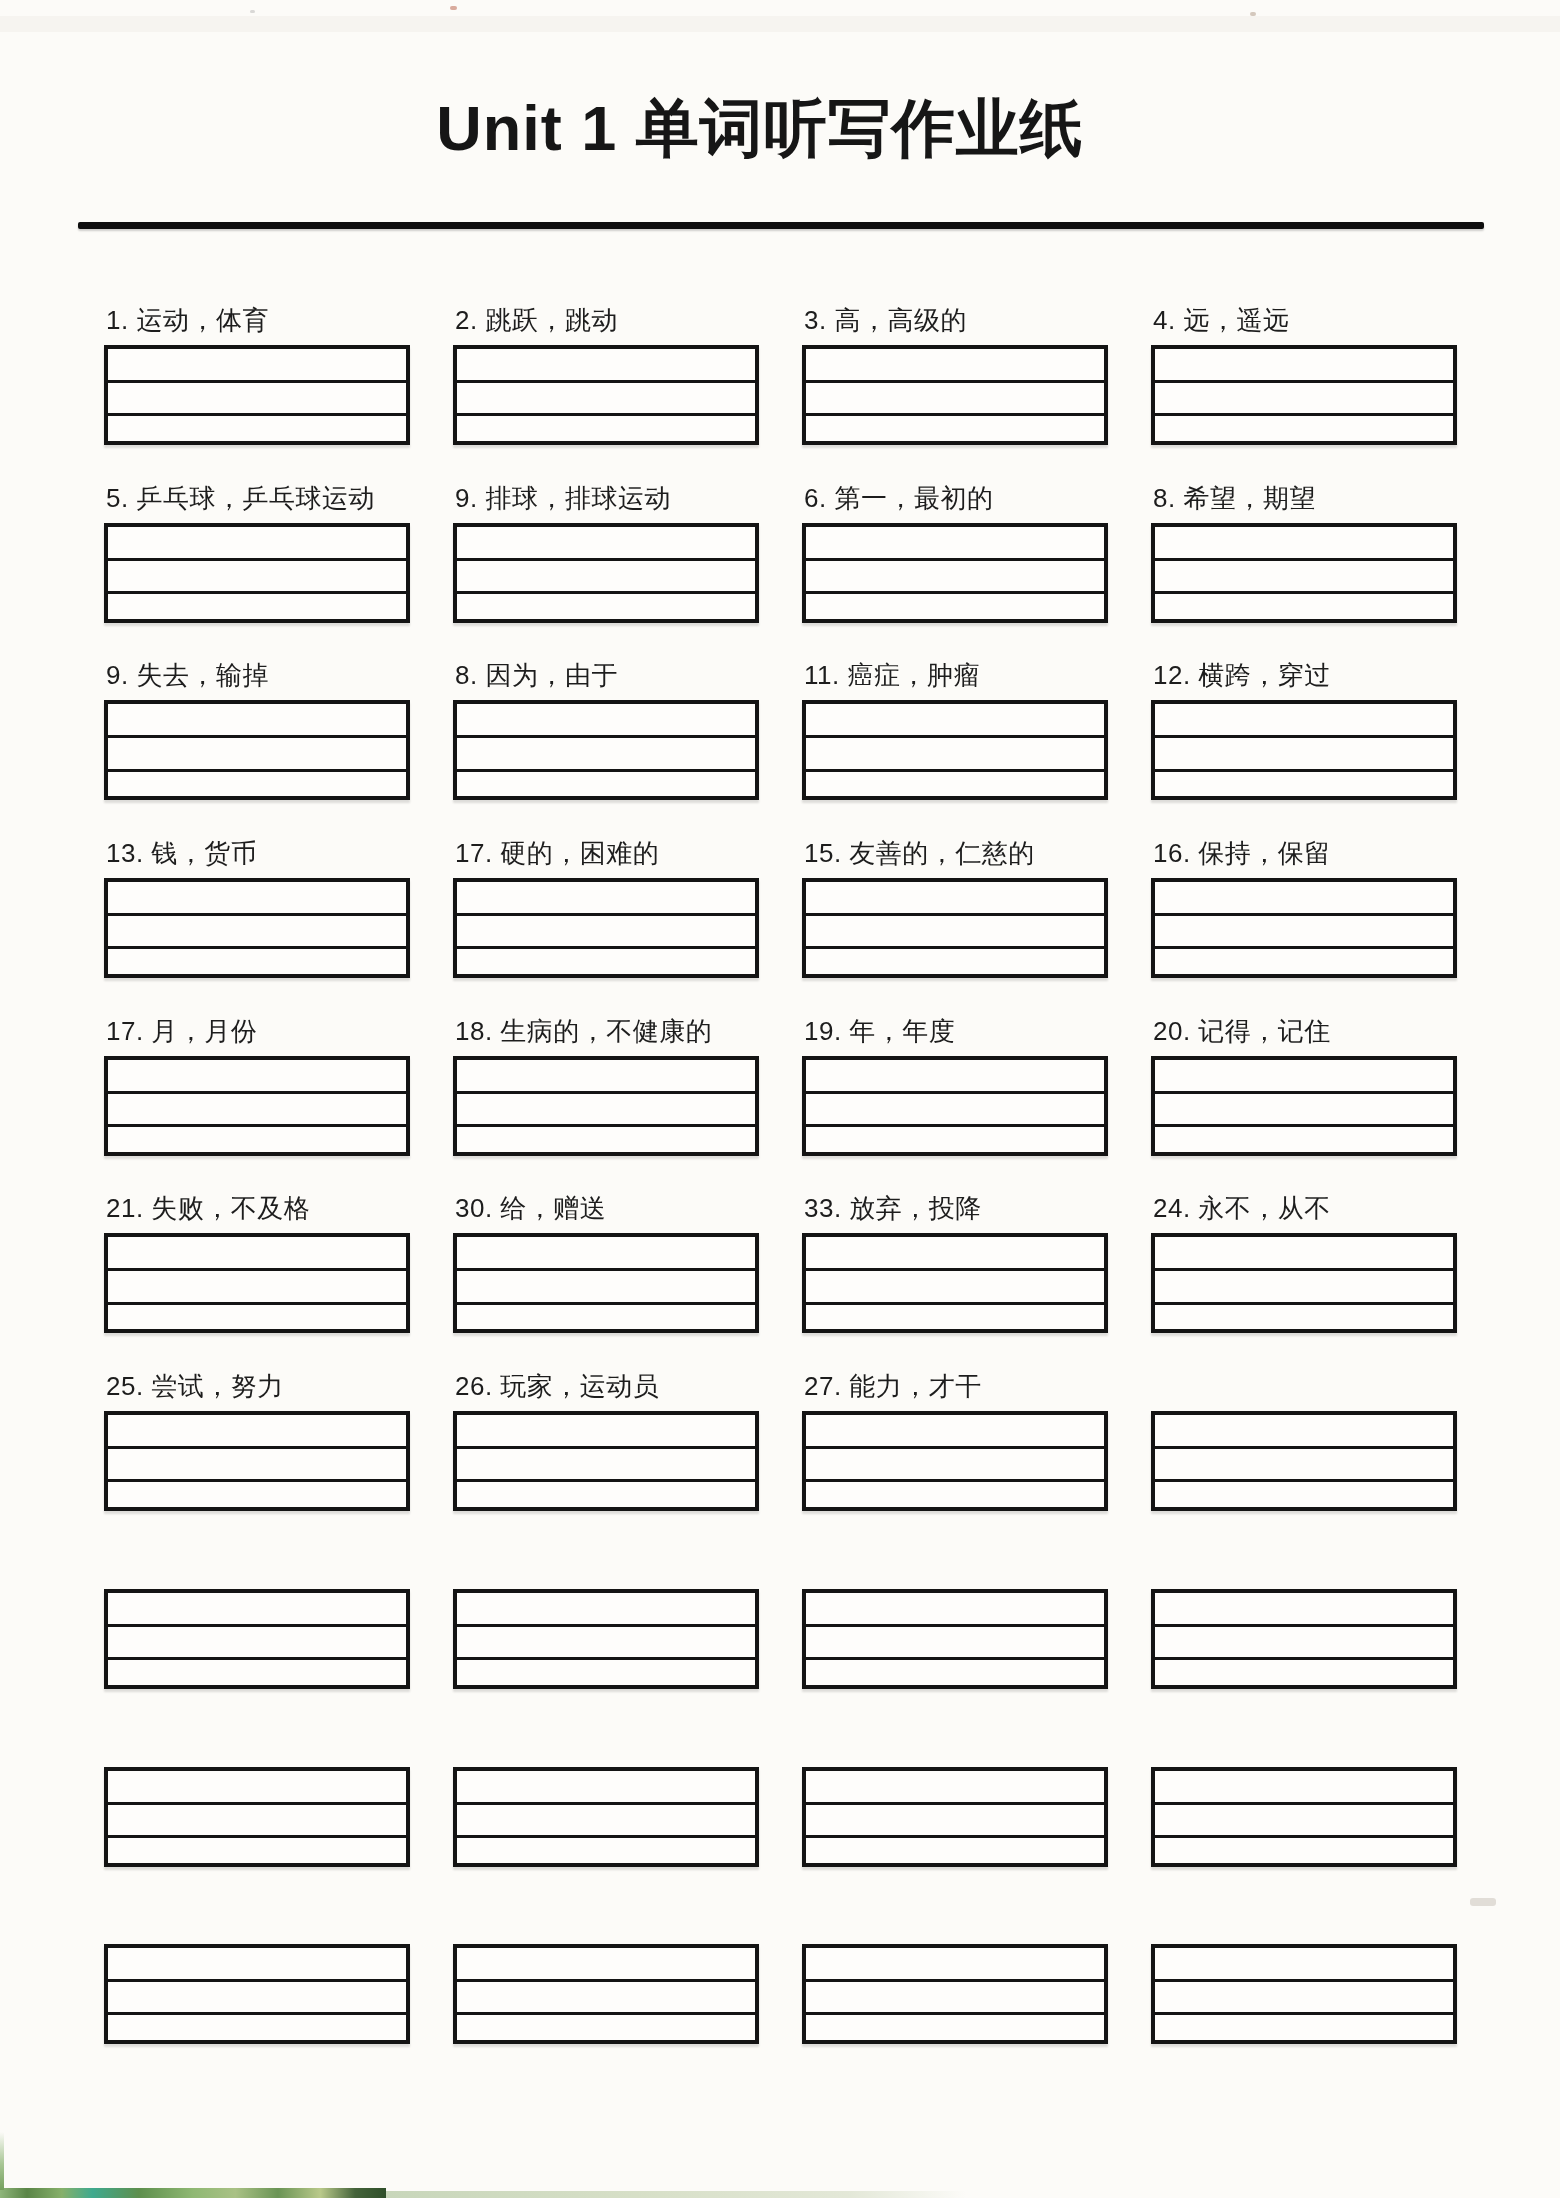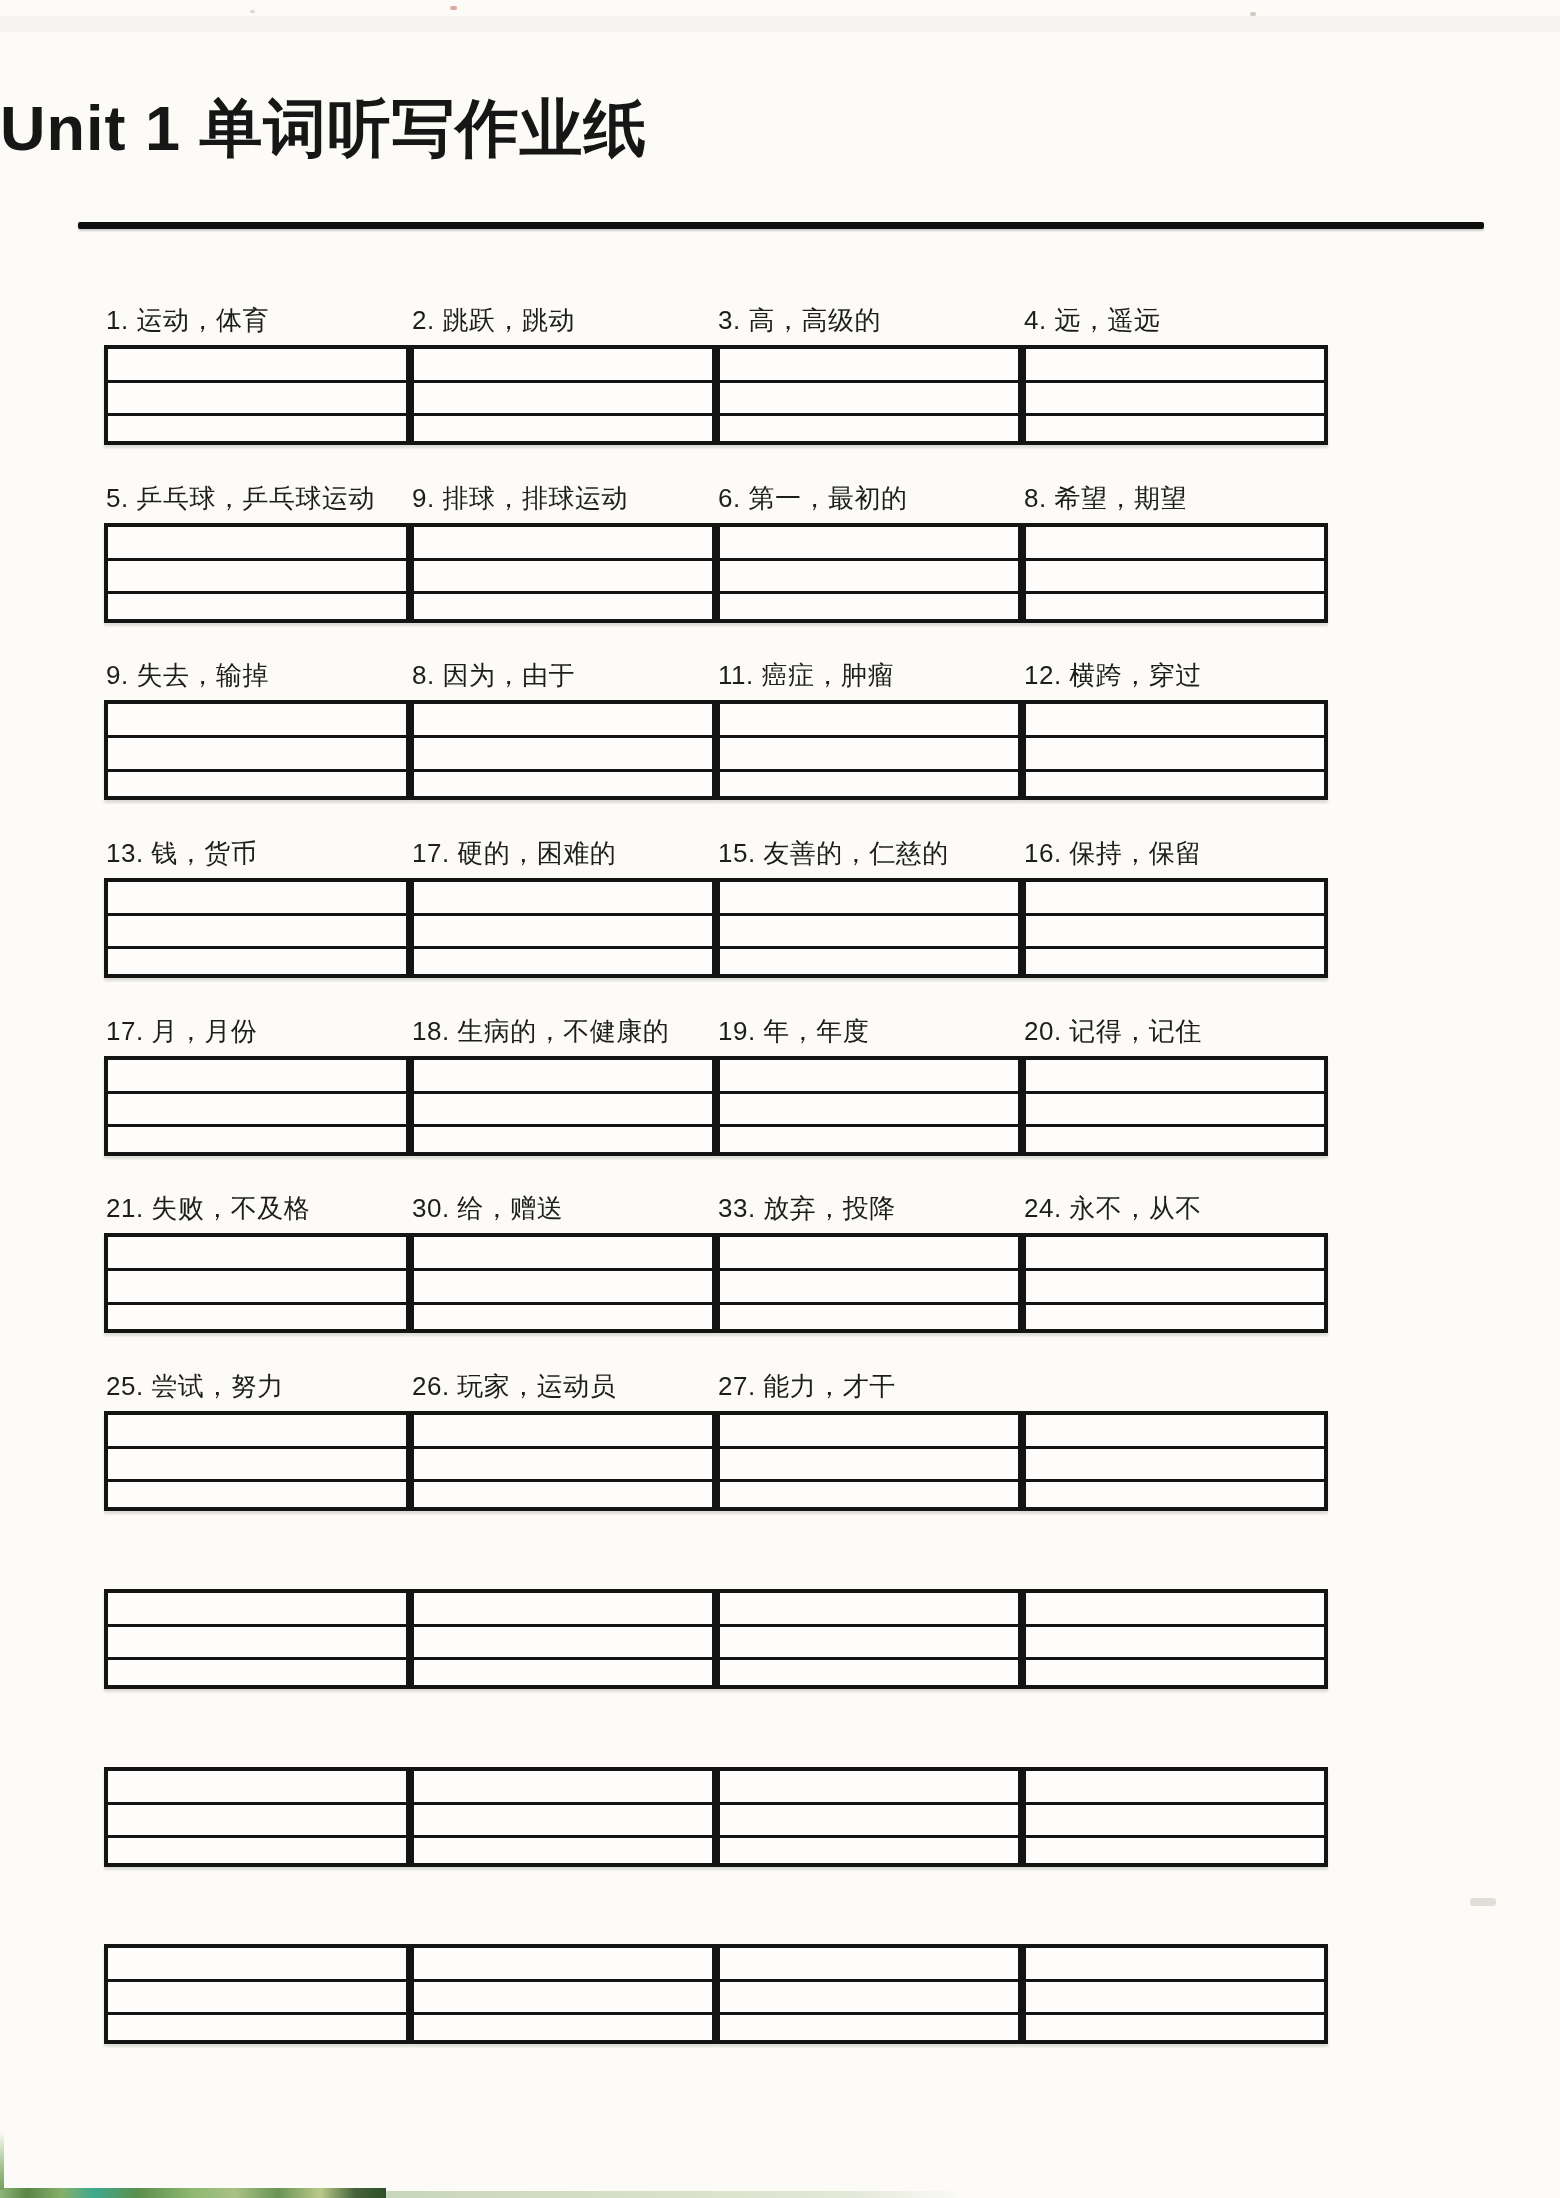--- a/index.html
+++ b/index.html
@@ -17,36 +17,37 @@
     position:absolute; left:0; top:16px; width:1560px; height:16px;
     background:#f4f2ed; opacity:.8;
   }
   .speck { position:absolute; border-radius:2px; }
   .speck.s1 { left:450px; top:6px;  width:7px; height:4px; background:#b0492f; opacity:.45; }
   .speck.s2 { left:1250px; top:12px; width:6px; height:4px; background:#8a6a4f; opacity:.35; }
   .speck.s3 { left:250px;  top:10px; width:5px; height:3px; background:#999; opacity:.35; }
 
   .title {
     position:absolute; left:0; top:86px; width:1520px;
-    text-align:left;
+    text-align:center;
     font-size:63px; font-weight:800; letter-spacing:1px;
     color:#161616; white-space:nowrap;
   }
 
   .rule {
     position:absolute; left:78px; top:222px;
     width:1406px; height:7px;
     background:#0e0e0e; border-radius:2px;
     box-shadow:0 2px 2px rgba(0,0,0,.18);
   }
 
   .grid {
     position:absolute; left:104px; top:303px;
     display:grid;
     grid-template-columns:repeat(4, 306px);
+    column-gap:43px;
     grid-auto-rows:177.7px;
     text-align:center;
   }
 
   .cell { position:relative; }
 
   .prompt {
     position:absolute; left:2px; top:0; height:32px;
     font-size:26px; font-weight:500; letter-spacing:.5px;
     color:#1d1d1d; white-space:nowrap;

